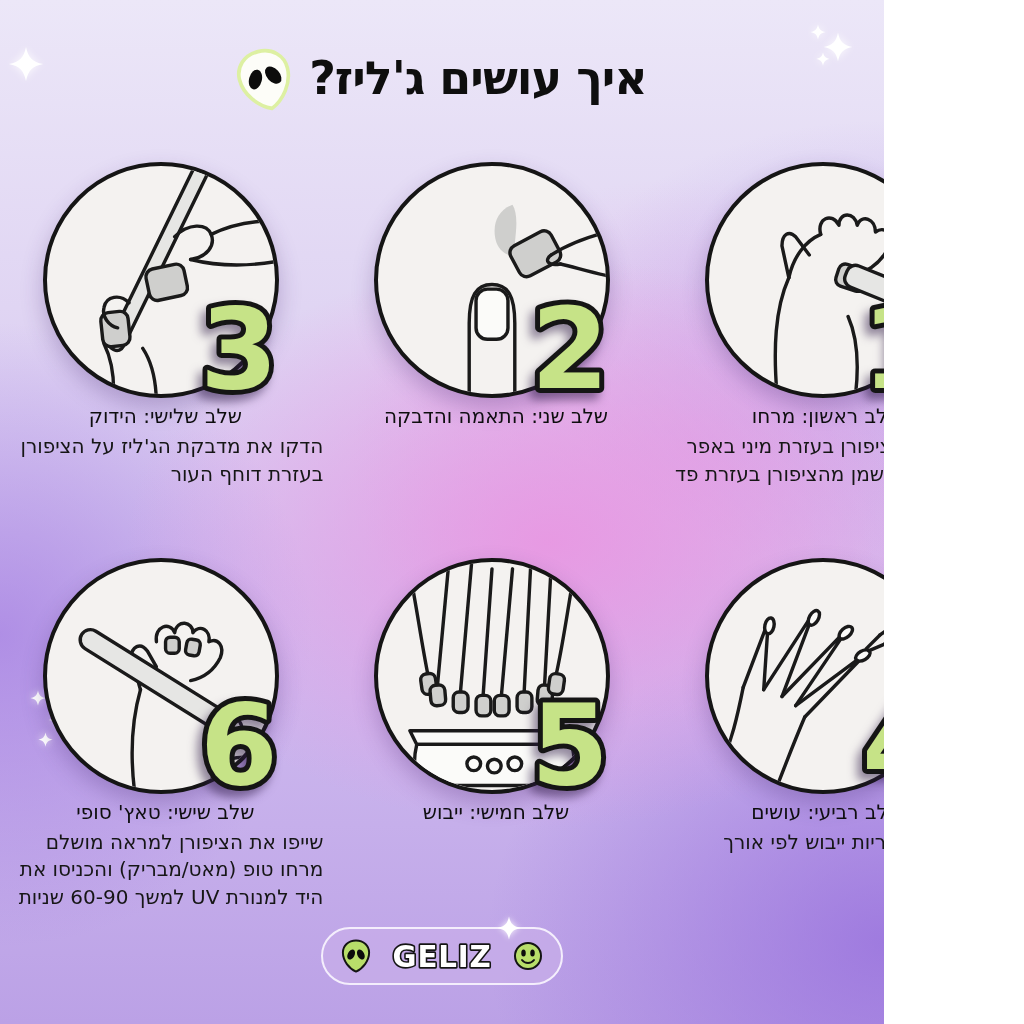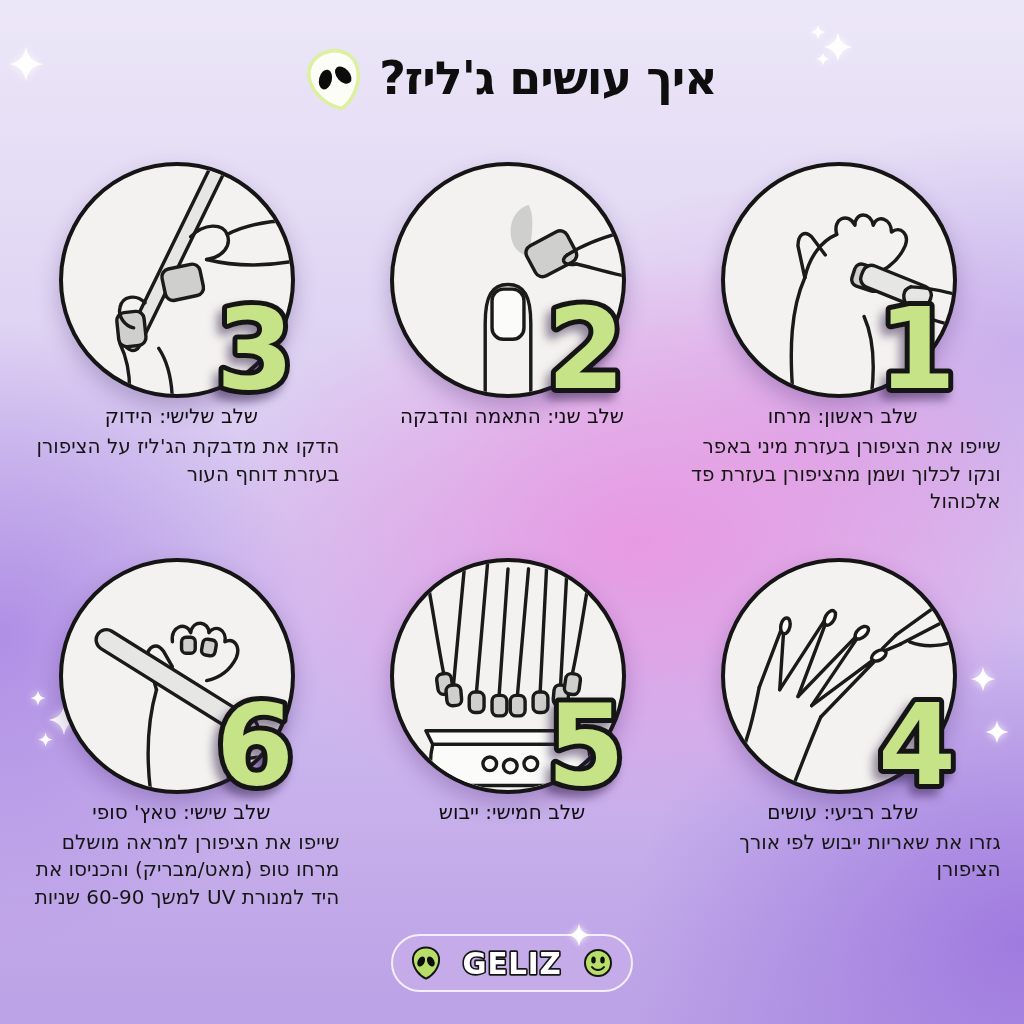--- a/index.html
+++ b/index.html
@@ -1,18 +1,18 @@
 <!DOCTYPE html>
 <html lang="he"><head>
 <meta charset="utf-8">
 <style>
   html,body{margin:0;padding:0;}
   body{font-family:"DejaVu Sans","Liberation Sans",sans-serif;}
   #page{
-    position:relative;width:1024px;height:1024px;overflow:hidden;
+    position:relative;width:884px;height:1024px;overflow:hidden;
     background:
       radial-gradient(620px 420px at 62% 53%, rgba(234,148,225,.85), rgba(234,148,225,0) 68%),
       radial-gradient(520px 420px at 78% 44%, rgba(225,150,225,.45), rgba(225,150,225,0) 65%),
       radial-gradient(640px 520px at 100% 92%, rgba(148,108,220,.75), rgba(148,108,220,0) 62%),
       radial-gradient(520px 520px at 0% 62%, rgba(158,118,224,.65), rgba(158,118,224,0) 60%),
       radial-gradient(560px 380px at 100% 34%, rgba(170,140,230,.45), rgba(170,140,230,0) 60%),
       linear-gradient(180deg,#ece7f8 0%,#e0d5f3 30%,#cdb8ee 68%,#bba1e6 100%);
   }
   .sparkle{position:absolute;filter:drop-shadow(0 0 4px rgba(255,255,255,.85));}
   .header{display:flex;direction:rtl;justify-content:center;align-items:center;gap:16px;padding-top:44px;}
@@ -28,21 +28,21 @@
   .art .fill-g{fill:#cfcfcd;}
   .art .fill-lg{fill:#e6e6e4;}
   .art .fill-w{fill:#fbfbf9;}
   .art .nostroke{stroke:none;}
   .num-svg{position:absolute;right:-16px;bottom:-18px;width:112px;height:122px;
     filter:drop-shadow(-5px 7px 5px rgba(45,25,70,.5));}
   .num-svg text{font-family:"DejaVu Sans",sans-serif;font-weight:bold;font-size:112px;
     fill:#c6e387;stroke:#151515;stroke-width:10px;paint-order:stroke;stroke-linejoin:round;}
   .step-heading{direction:rtl;font-size:20px;font-weight:normal;color:#0e0e0e;text-align:left;margin:0 0 5px;}
   .step-body{direction:rtl;font-size:20px;color:#161616;text-align:right;line-height:1.38;max-width:316px;}
-  .footer{position:absolute;left:50%;bottom:32px;transform:translateX(-50%);direction:ltr;text-decoration:underline;}
+  .footer{position:absolute;left:50%;bottom:39px;transform:translateX(-50%);direction:ltr;text-decoration:underline;}
   .pill{position:relative;display:flex;align-items:center;gap:10px;padding:7px 18px;
     background:rgba(199,173,233,.8);border:2px solid #f4eefc;border-radius:30px;}
   .pill-sparkle{position:absolute;top:-13px;right:40px;width:24px;filter:drop-shadow(0 0 3px rgba(255,255,255,.9));}
   .logo-svg{width:122px;height:40px;display:block;}
   .logo-svg text{font-family:"DejaVu Sans",sans-serif;font-weight:bold;font-size:36px;letter-spacing:1px;
     fill:#ffffff;stroke:#141414;stroke-width:4px;paint-order:stroke;stroke-linejoin:round;}
 </style>
 </head>
 <body>
 

